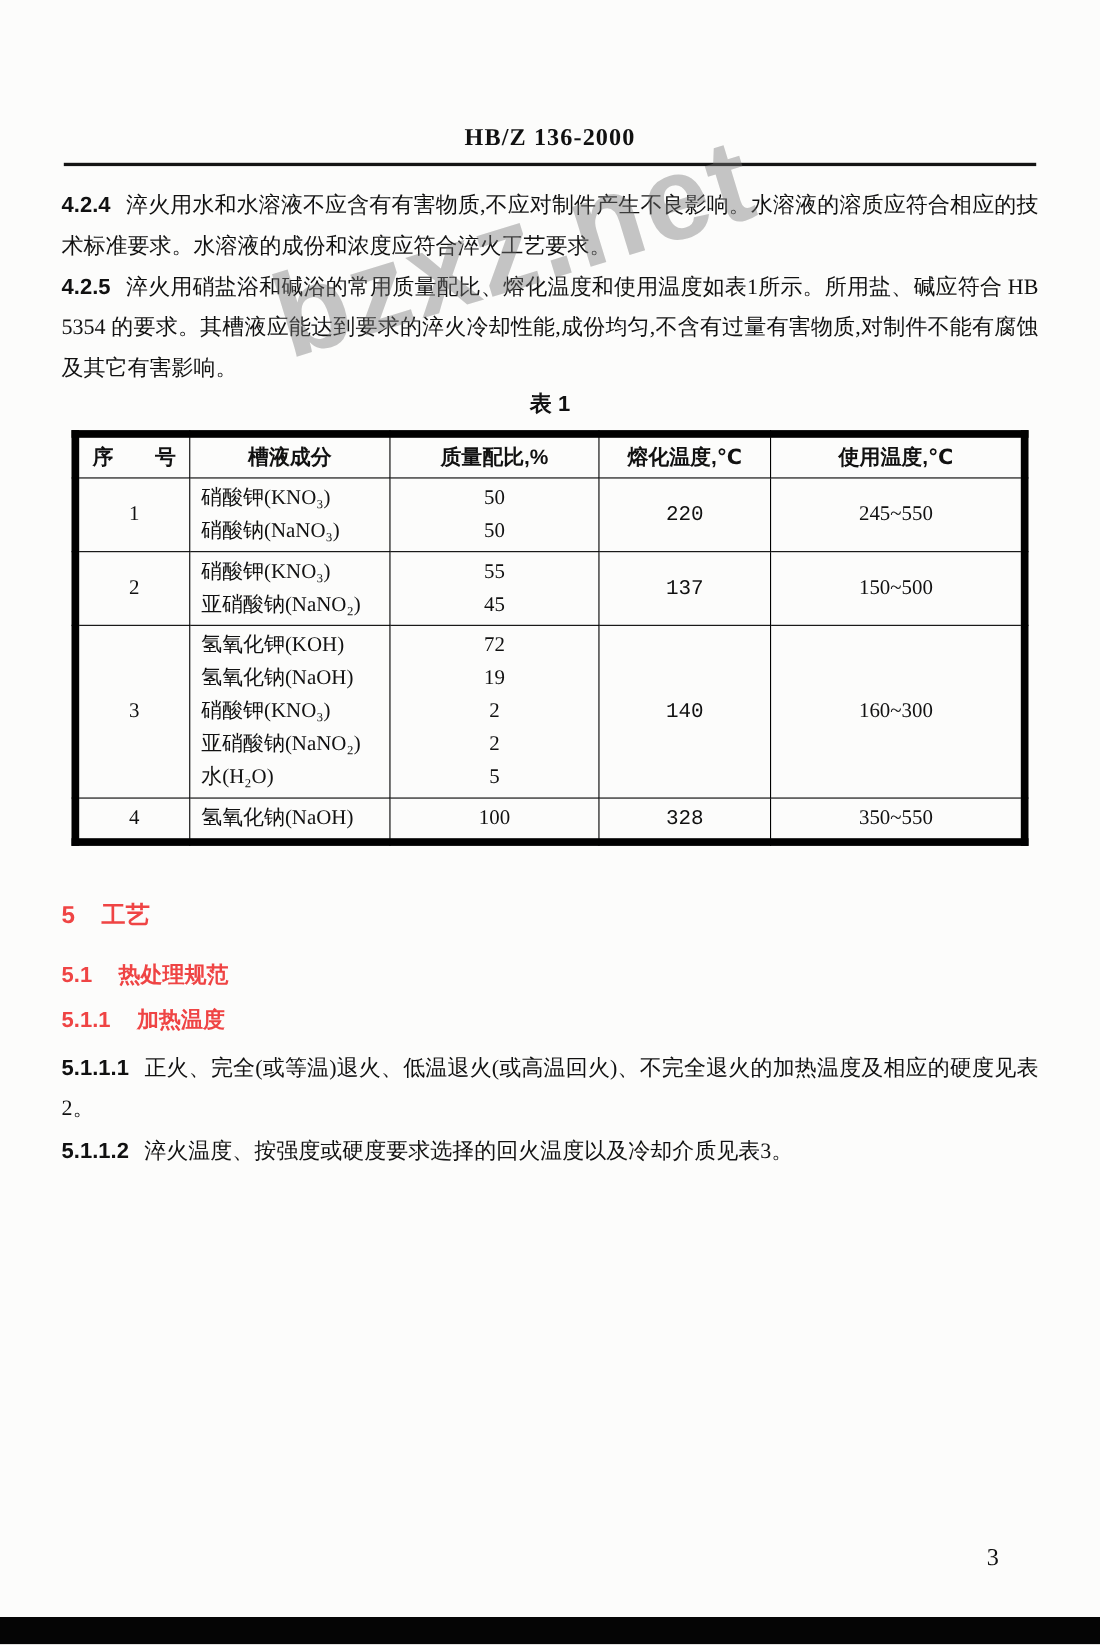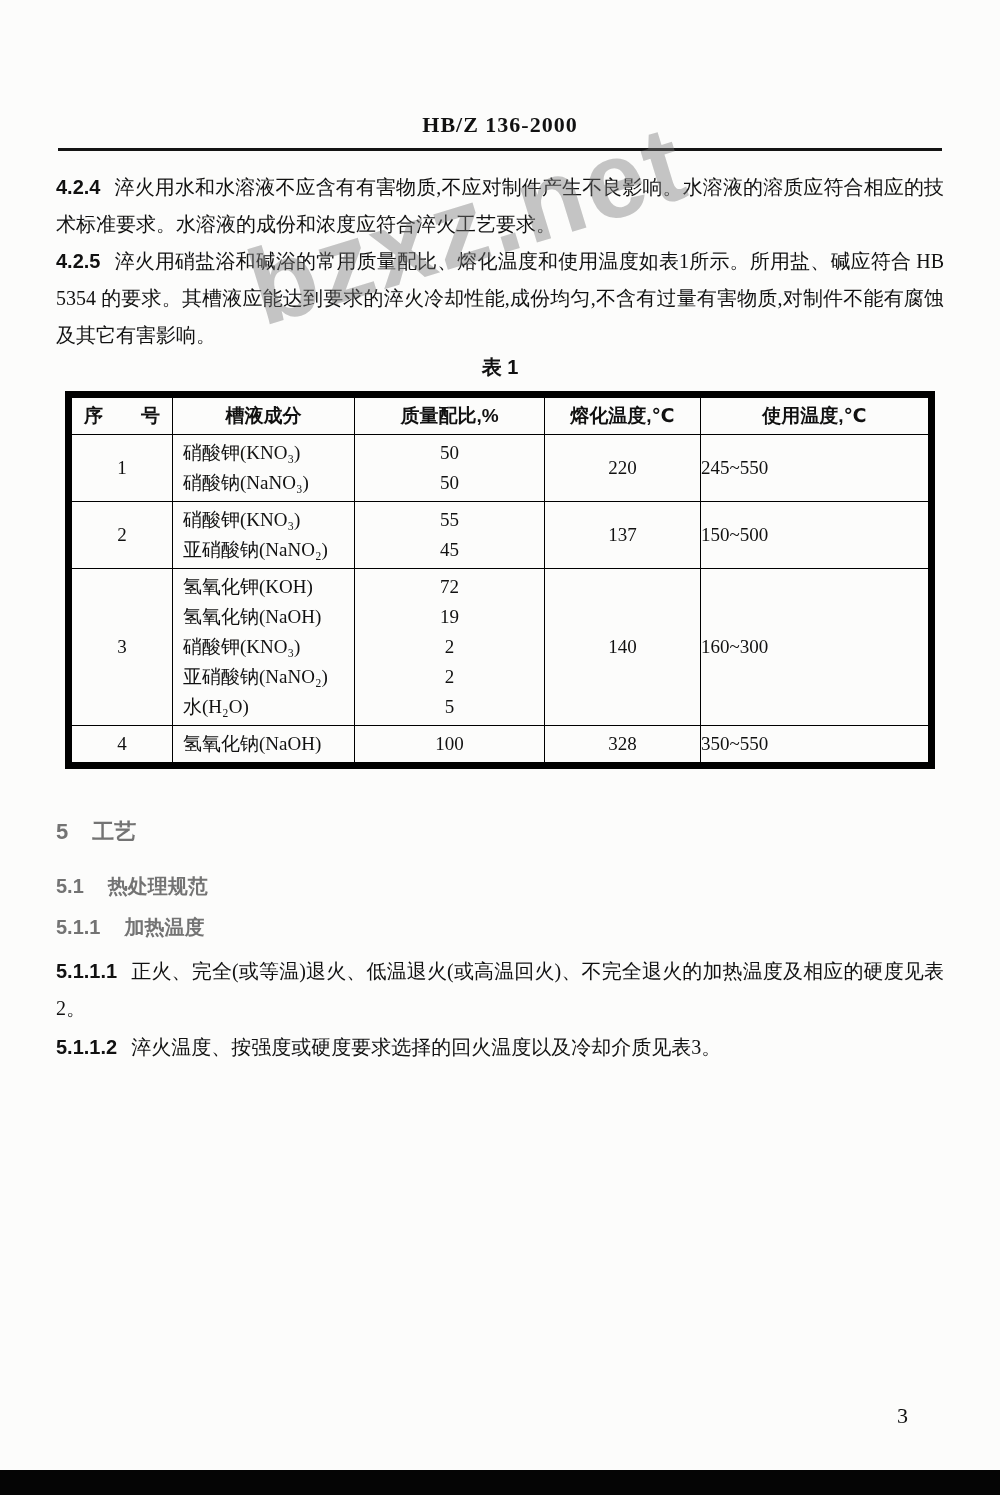--- a/index.html
+++ b/index.html
@@ -61,27 +61,27 @@
     font-weight:700;
     text-align:center;
     font-family:"Liberation Sans","DejaVu Sans",sans-serif;
   }
   .spec td { padding:3px 0; }
   td.c-num  { width:104px; text-align:center; }
   td.c-comp { width:182px; padding-left:10px; padding-right:6px; }
   td.c-comp div { line-height:30px; }
   td.c-ratio { width:190px; text-align:center; }
   td.c-ratio div { line-height:30px; }
-  td.c-melt { width:156px; text-align:center; }
-  td.c-use  { }
+  td.c-melt { width:156px; text-align:center;font-family:Liberation Mono, monospace; }
+  td.c-use  { text-align:center; }
   .sections { margin:48px 56px 0 56px; }
   .heading {
     font-family:"Liberation Sans","DejaVu Sans",sans-serif;
     font-weight:700;
-    color:#737373;
+    color:#ef4444;
   }
   .heading.lvl1 { font-size:22px; margin-top:0; }
   .heading.lvl2 { font-size:20px; margin-top:26px; }
   .heading.lvl3 { font-size:20px; margin-top:14px; }
   .h-num { margin-right:24px; }
   .sections .para { margin-top:12px; }
   .sections .para.tight { margin-top:2px; }
   .page-number {
     position:absolute;
     top:1403px;

